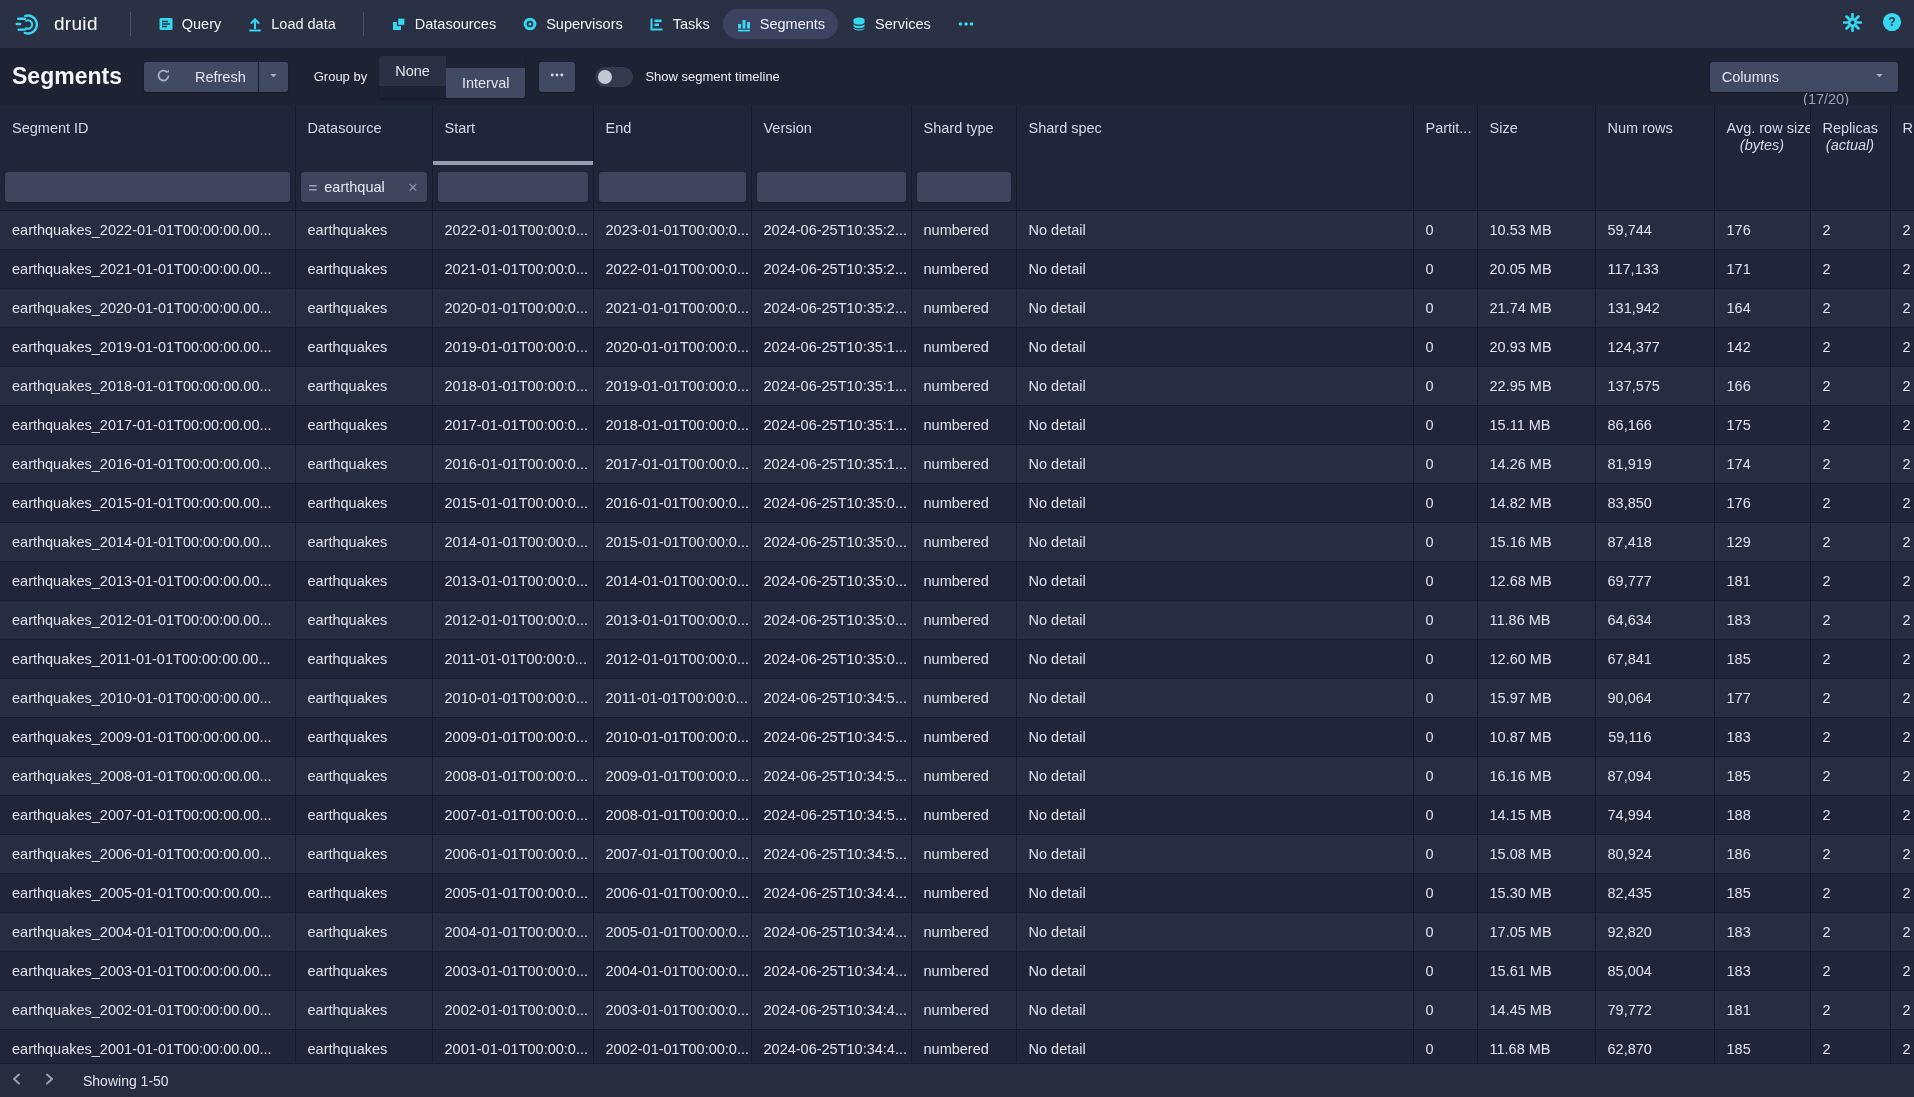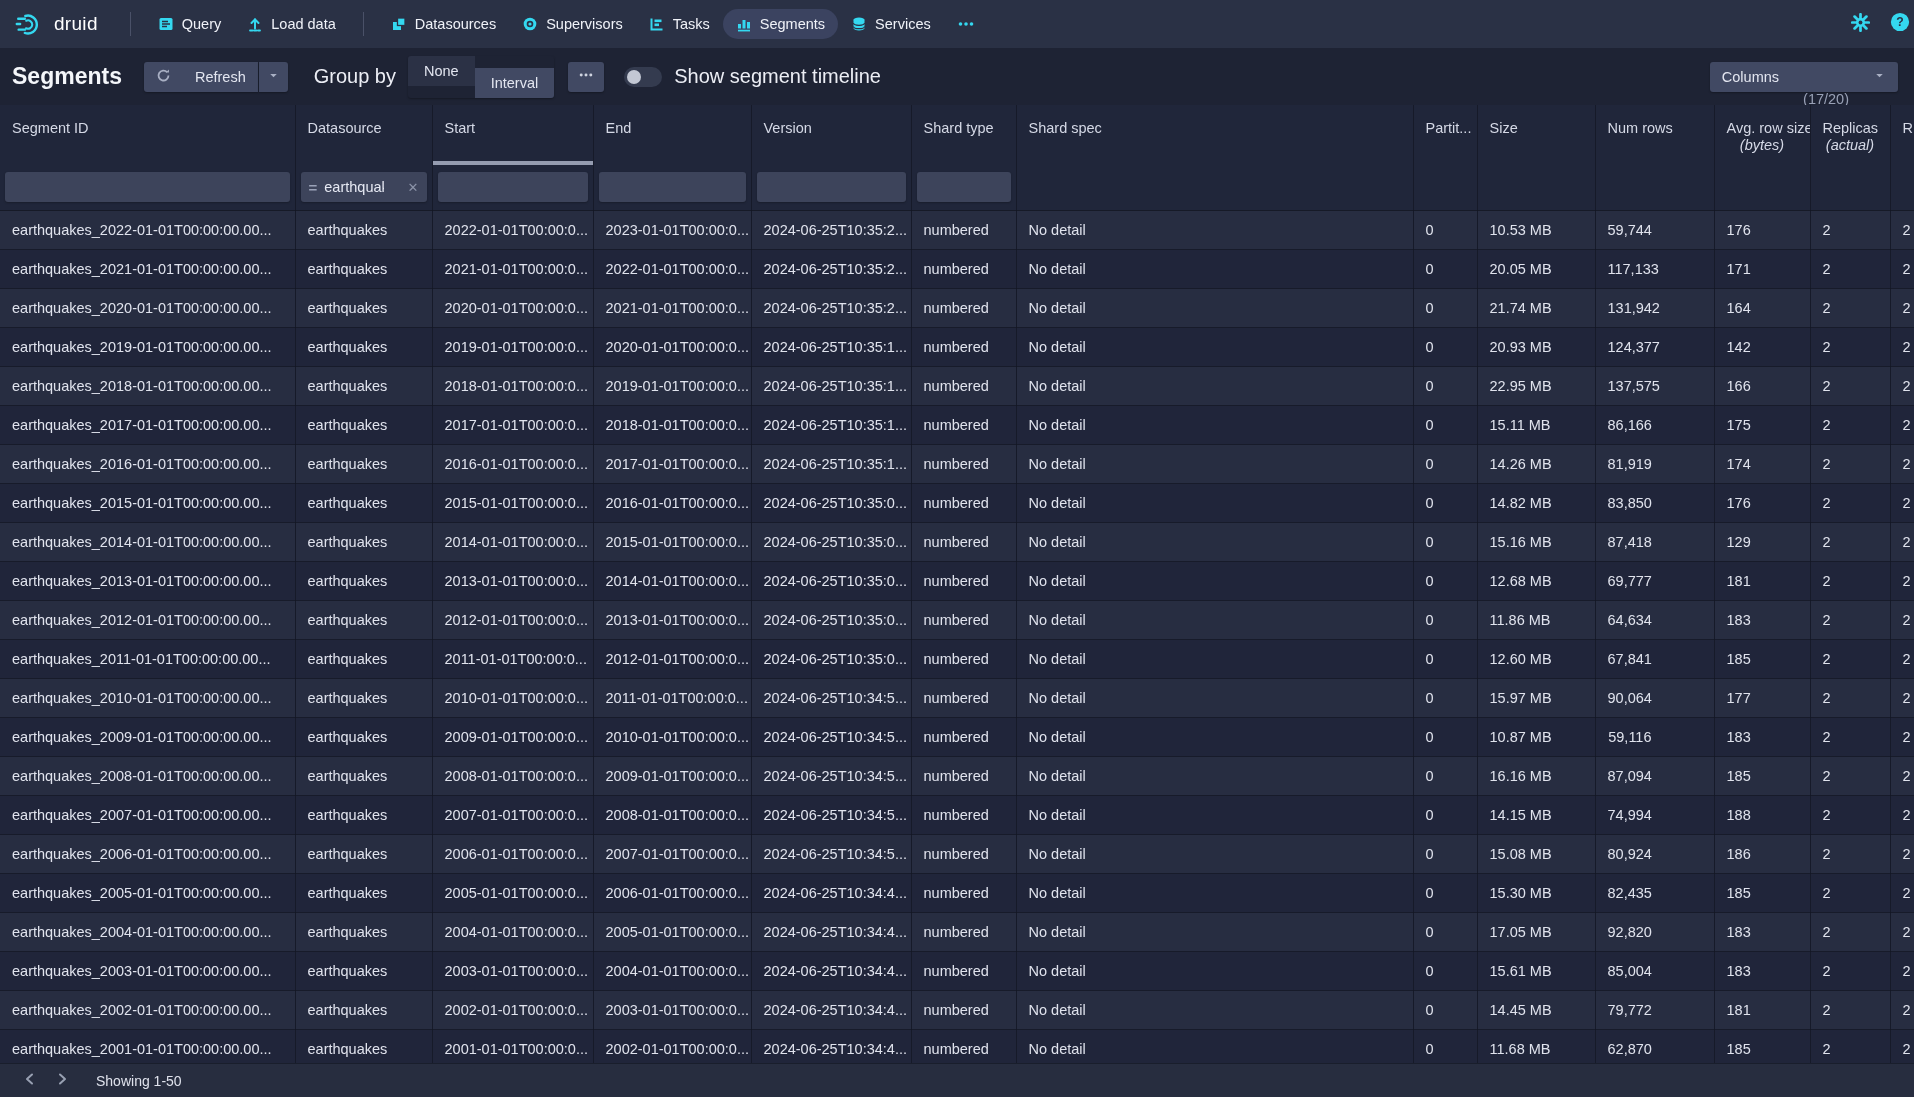--- a/index.html
+++ b/index.html
@@ -1,41 +1,41 @@
 <!DOCTYPE html>
 <html><head>
 <meta charset="utf-8">
 <style>
   * { margin:0; padding:0; box-sizing:border-box; }
   html,body { width:1914px; height:1097px; overflow:hidden;
     font-family:"Liberation Sans", sans-serif; background:#1e2334; color:#e3e6f0; }
 
   
-  .navbar { height:48px; background:#2a3145; display:flex; align-items:center; padding:0 4px 0 14px; }
+  .navbar { height:48px; background:#2a3145; display:flex; align-items:center; padding:0 12px 0 14px; }
   .logo { display:flex; align-items:center; gap:8px; margin-right:18px; cursor:pointer; }
   .logo-text { font-size:19px; font-weight:500; color:#fff; letter-spacing:.3px; }
   .nav-divider { width:1px; height:24px; background:#4a5168; margin:0 14px; }
   .nav-item { display:flex; align-items:center; gap:8px; padding:7px 13px; border-radius:16px;
     font-size:14.5px; color:#f0f2f8; cursor:pointer; white-space:nowrap; }
   .nav-item.active { background:#3b4360; }
   .nav-icon { display:flex; align-items:center; }
   .nav-spacer { flex:1; }
   .nav-right { display:flex; align-items:center; gap:20px; }
   .icon-btn { display:flex; align-items:center; cursor:pointer; }
 
   
   .toolbar { height:57px; display:flex; align-items:center; padding:0 16px 0 12px; background:#1e2334; }
   .page-title { font-size:23px; font-weight:700; color:#f4f6fa; margin-right:22px; }
   .btn { background:#414963; border:none; color:#e3e6f0; font-size:14.5px;
     font-family:inherit; height:30px; display:inline-flex; align-items:center; gap:24px;
     padding:0 12px; border-radius:3px; cursor:pointer; box-shadow:0 1px 2px rgba(0,0,0,.3); }
   .split { display:flex; margin-right:26px; }
   .split .btn.main { border-radius:3px 0 0 3px; }
   .split .btn.caret { border-radius:0 3px 3px 0; margin-left:1px; padding:0 8px; }
-  .label { font-size:20px; color:#eceef5; margin-right:12px; }
+  .label { font-size:13px; color:#eceef5; margin-right:12px; }
   .seg { display:flex; border-radius:3px; overflow:hidden; box-shadow:0 1px 2px rgba(0,0,0,.3); margin-right:14px; }
   .seg .btn { border-radius:0; box-shadow:none; background:#2b3145; padding:8px 16px; }
   .seg .btn.selected { background:#414963;margin-top:12px; }
   .more-btn { margin-right:20px; padding:0 10px; letter-spacing:1px; color:#cfd4e0; }
   .toggle { width:38px; height:20px; border-radius:10px; background:#343b4f; position:relative;
     margin-right:12px; cursor:pointer; flex:0 0 auto; }
   .toggle .knob { position:absolute; left:3px; top:3px; width:14px; height:14px; border-radius:50%; background:#c3c8d4; }
   .toolbar-spacer { flex:1; }
   .muted { color:#98a0b5;margin-top:44px; }
 
@@ -56,21 +56,21 @@
   .chip .txt { max-width:60px; overflow:hidden; white-space:nowrap; font-size:14.5px; color:#e6e9f3; }
   .chip .x { margin-left:auto; color:#8b93a8; font-size:13px; cursor:pointer; }
   tbody tr { height:39px; cursor:pointer; }
   tbody tr.odd  td { background:#272d41; }
   tbody tr.even td { background:#20253a; }
   tbody td { color:#e0e3ed; border-bottom:1px solid rgba(16,20,32,.5); }
   td.num { text-align:right; padding-right:62px; }
 
   
   .footer { position:absolute; left:0; right:0; bottom:0; height:34px; background:#272d3f;
-    border-top:1px solid rgba(16,20,32,.6); display:flex; align-items:center; padding-left:14px; }
+    border-top:1px solid rgba(16,20,32,.6); display:flex; align-items:center; padding-left:1px; }
   .pg-btn { width:32px; height:28px; display:flex; align-items:center; justify-content:center;
     background:transparent; border:none; cursor:pointer; }
   .showing { margin-left:18px; font-size:14px; color:#dfe2ec; }
 </style>
 </head>
 <body>
 
 <div class="navbar">
   <div class="logo">
     <span class="nav-icon">

